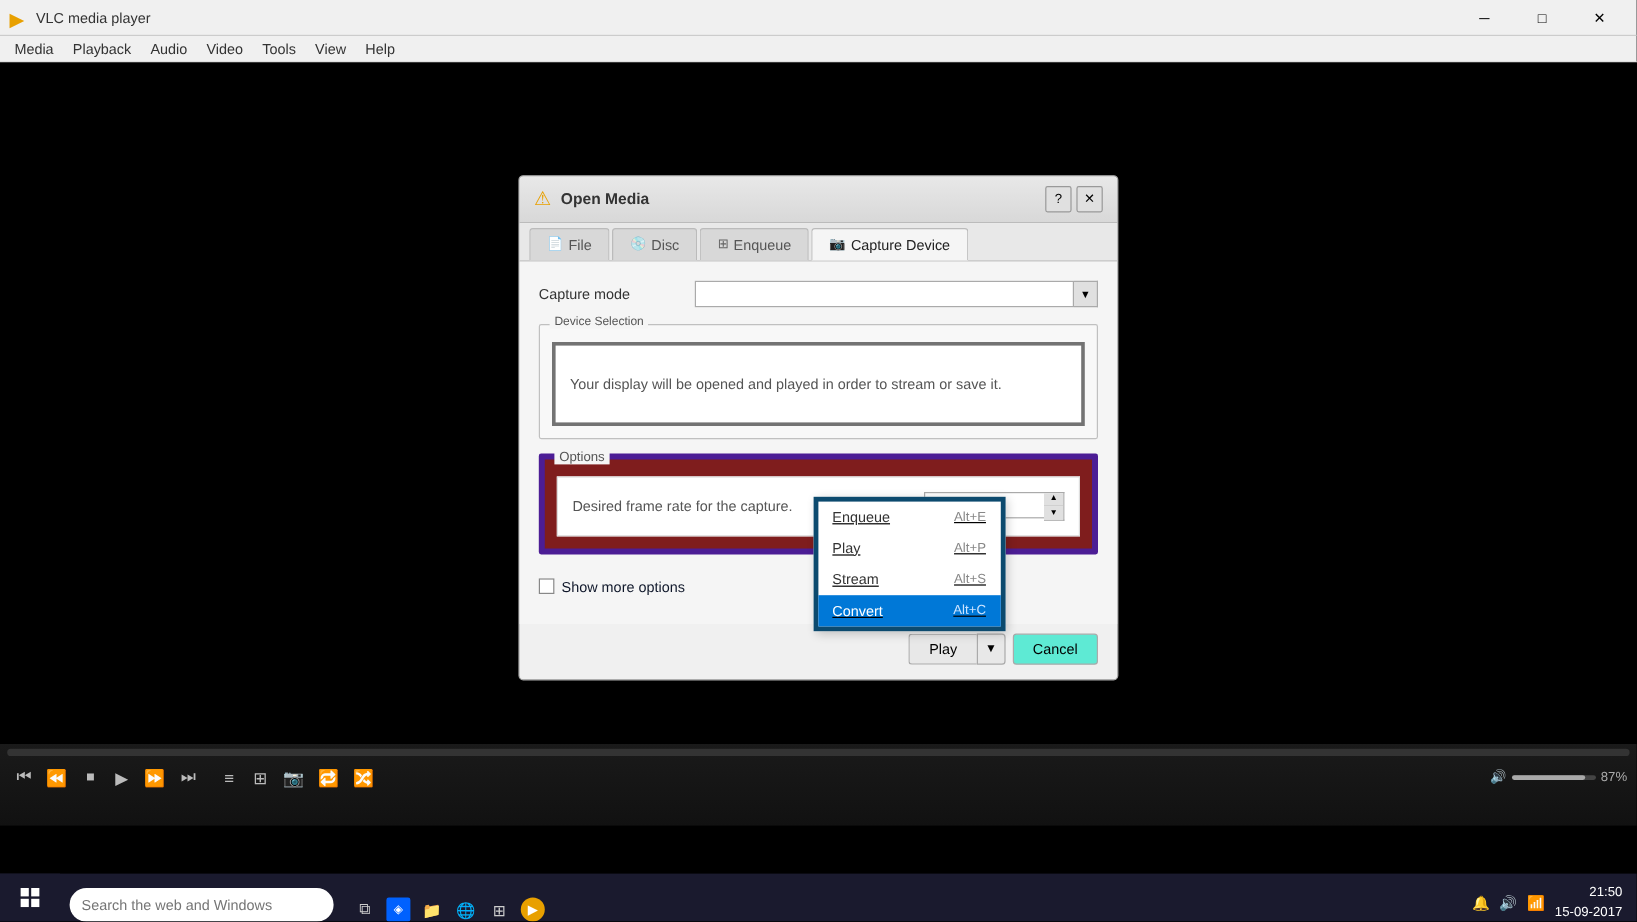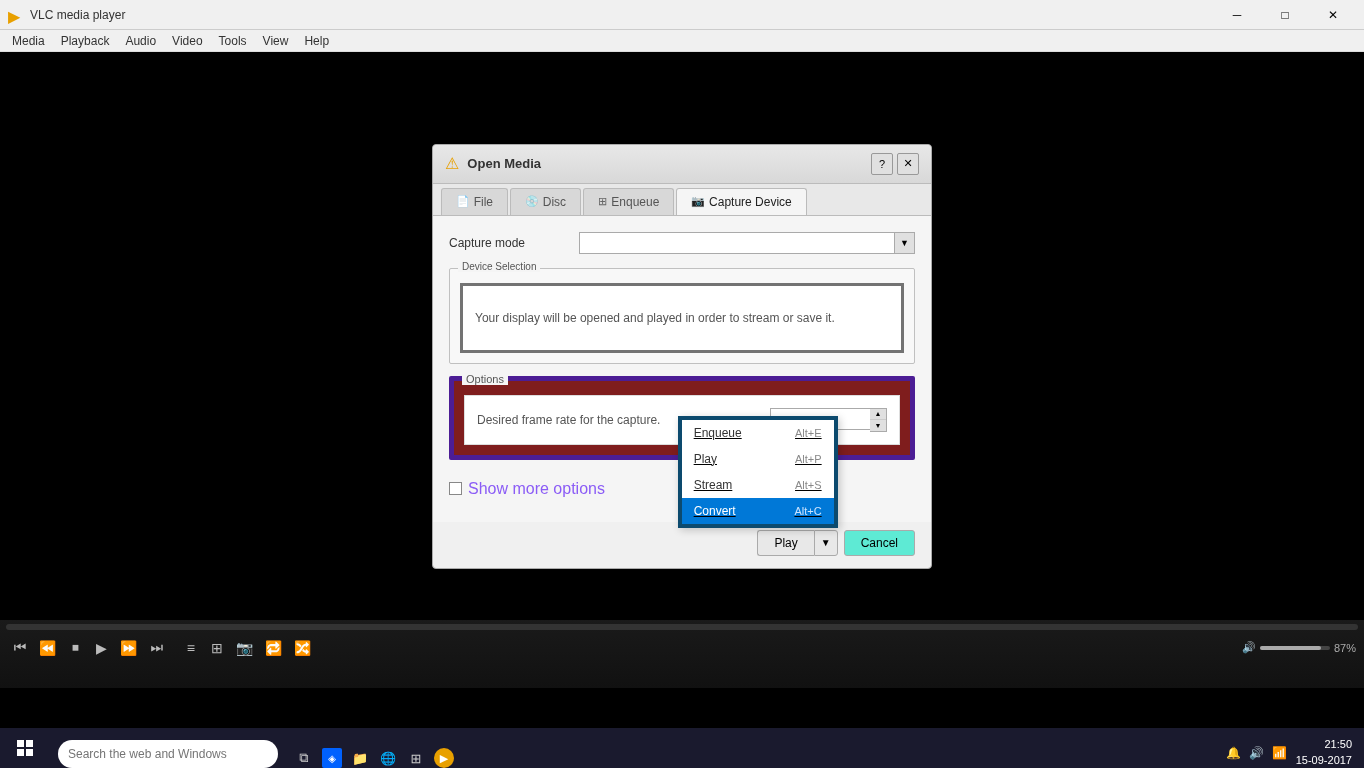--- a/index.html
+++ b/index.html
@@ -470,21 +470,21 @@
                   <button style="width:16px; height:11px; border:none; border-bottom:1px solid #ccc; background:#e0e0e0; font-size:7px; cursor:pointer; line-height:1;">▲</button>
                   <button style="width:16px; height:11px; border:none; background:#e0e0e0; font-size:7px; cursor:pointer; line-height:1;">▼</button>
                 </div>
               </div>
             </div>
           </div>
         </div>
 
         <div class="show-more-row">
           <div class="checkbox"></div>
-          <span style="font-size:16px; color:#8b5cf6;">Show more options</span>
+          <span style="font-size:12px; color:#0f172a;">Show more options</span>
         </div>
 
       </div>
 
       <div class="dialog-footer">
         <div class="play-btn-group" style="position:relative;">
           <button class="play-btn">Play</button>
           <button class="play-dropdown-btn">▼</button>
 
           <div class="dropdown-menu" style="bottom: calc(100% + 2px); top: auto; right: 0;">

